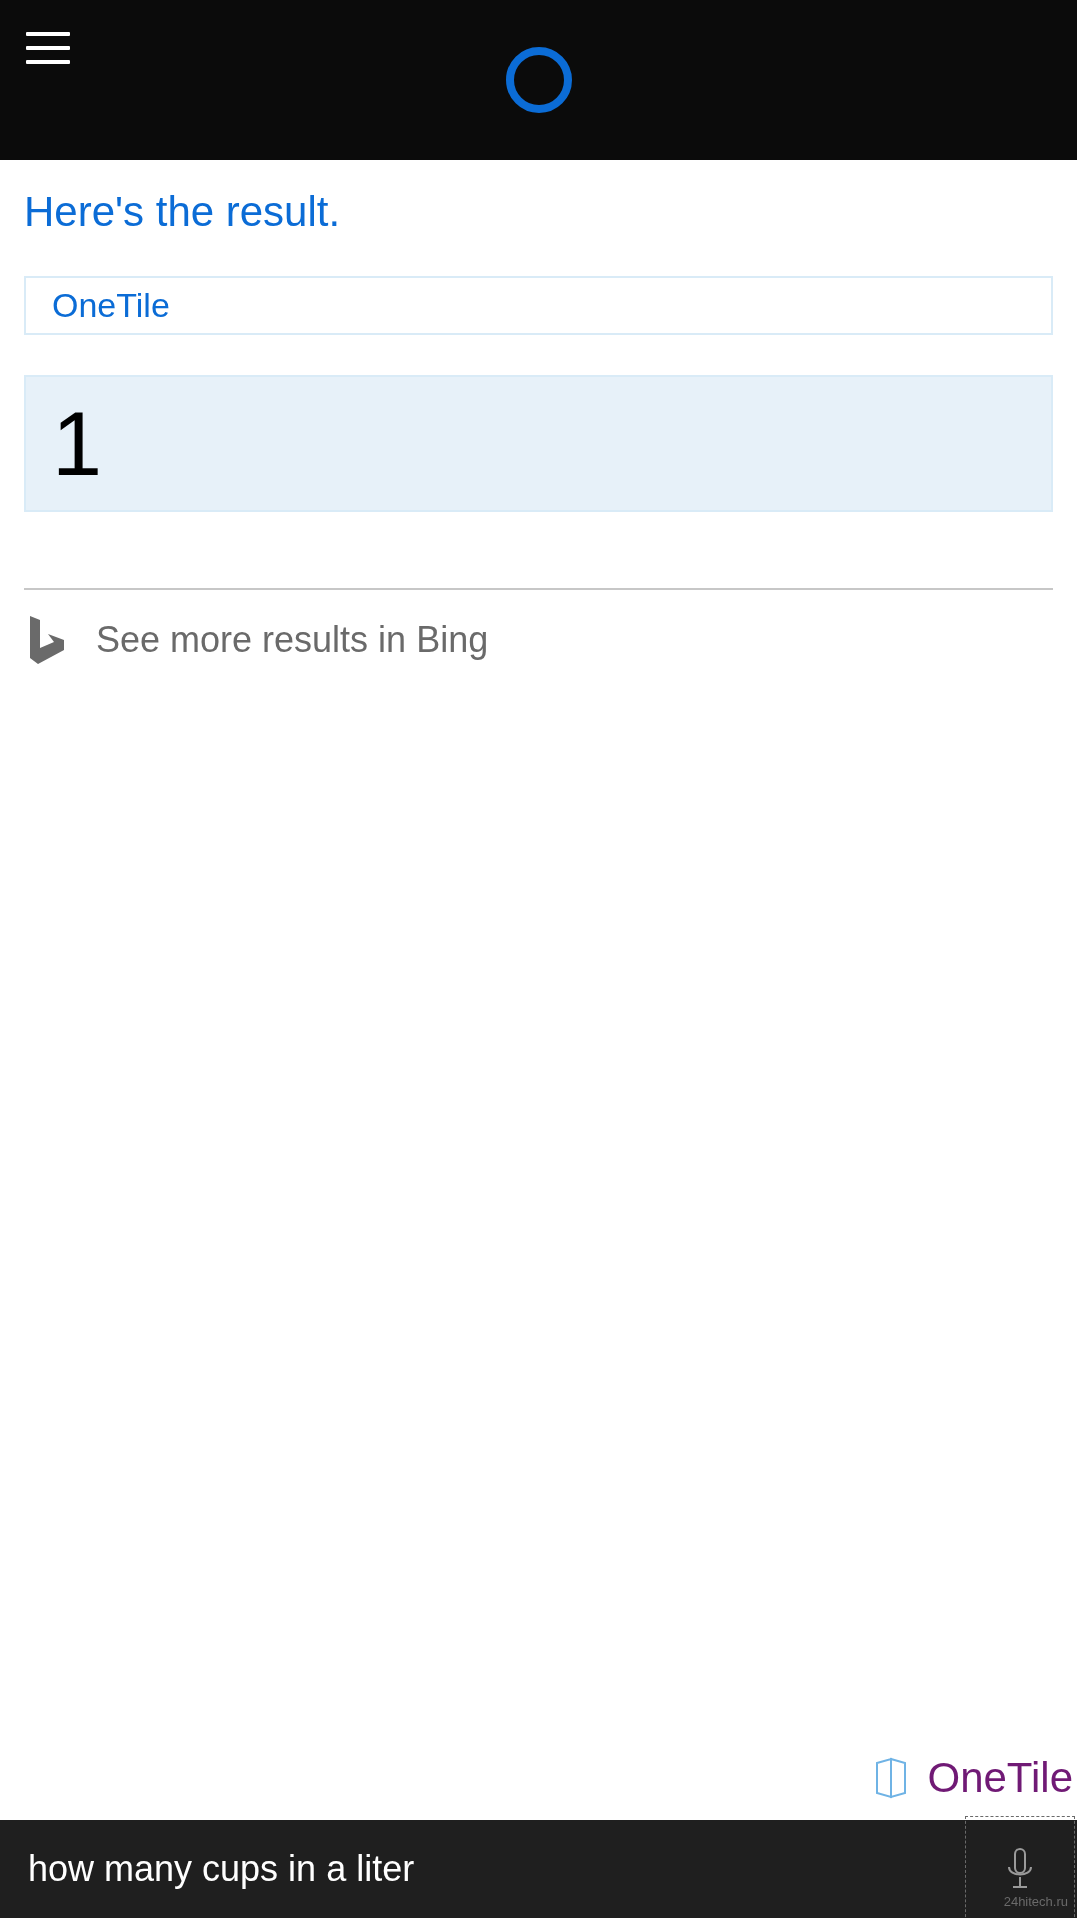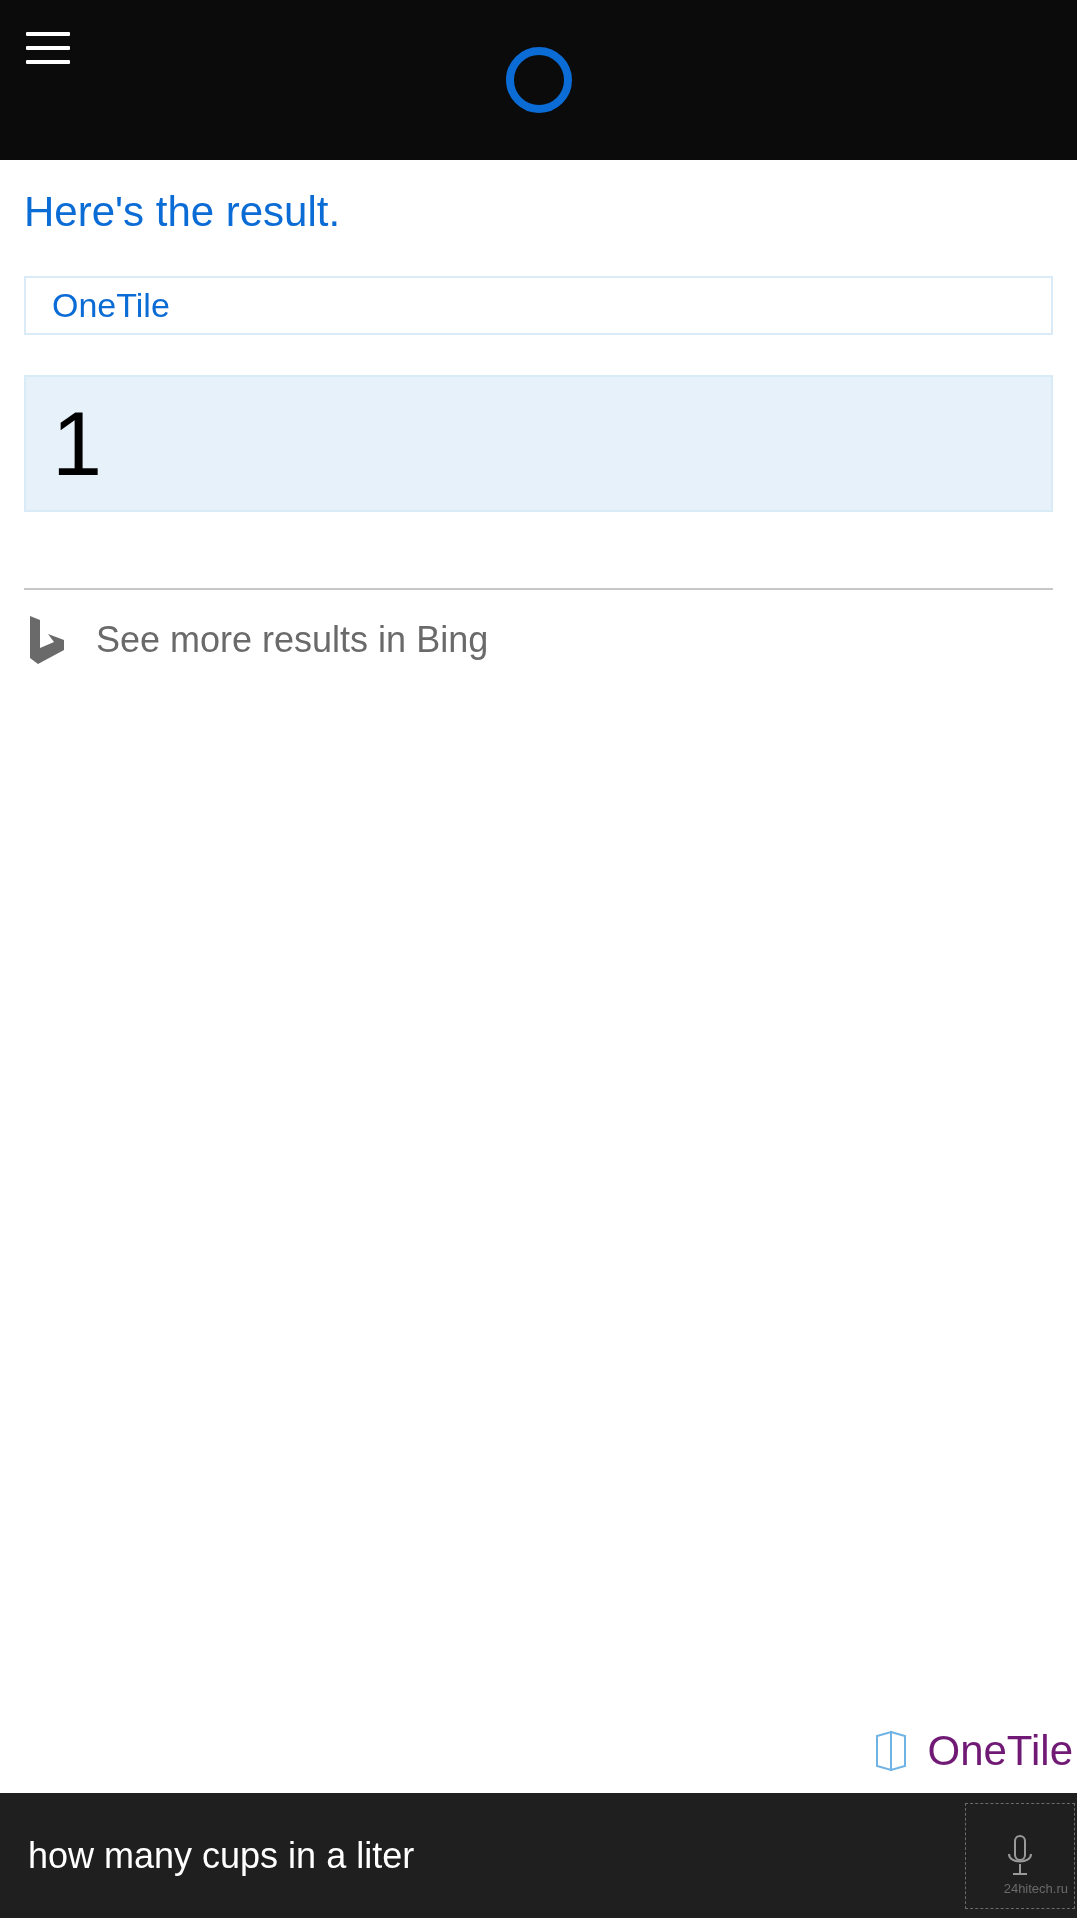--- a/index.html
+++ b/index.html
@@ -119,21 +119,21 @@
     gap: 16px;
     color: #701a75;
     font-size: 42px;
     font-weight: 300;
   }
   .onetile-badge svg { display: block; }
 
   
   .footer {
     background: #1f1f1f;
-    height: 125px;
+    height: 98px;
     display: flex;
     align-items: center;
     padding-left: 28px;
     color: #ffffff;
     font-size: 36px;
     position: relative;
   }
   .footer-text {
     flex: 1;
   }

